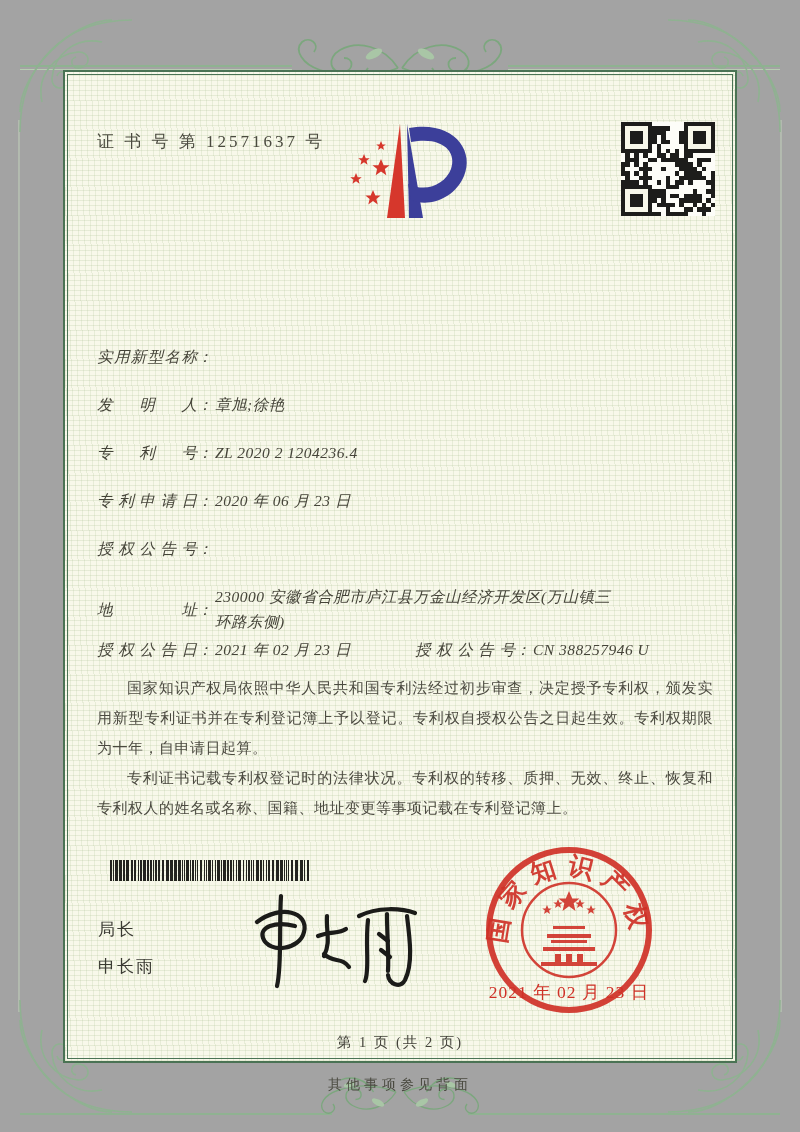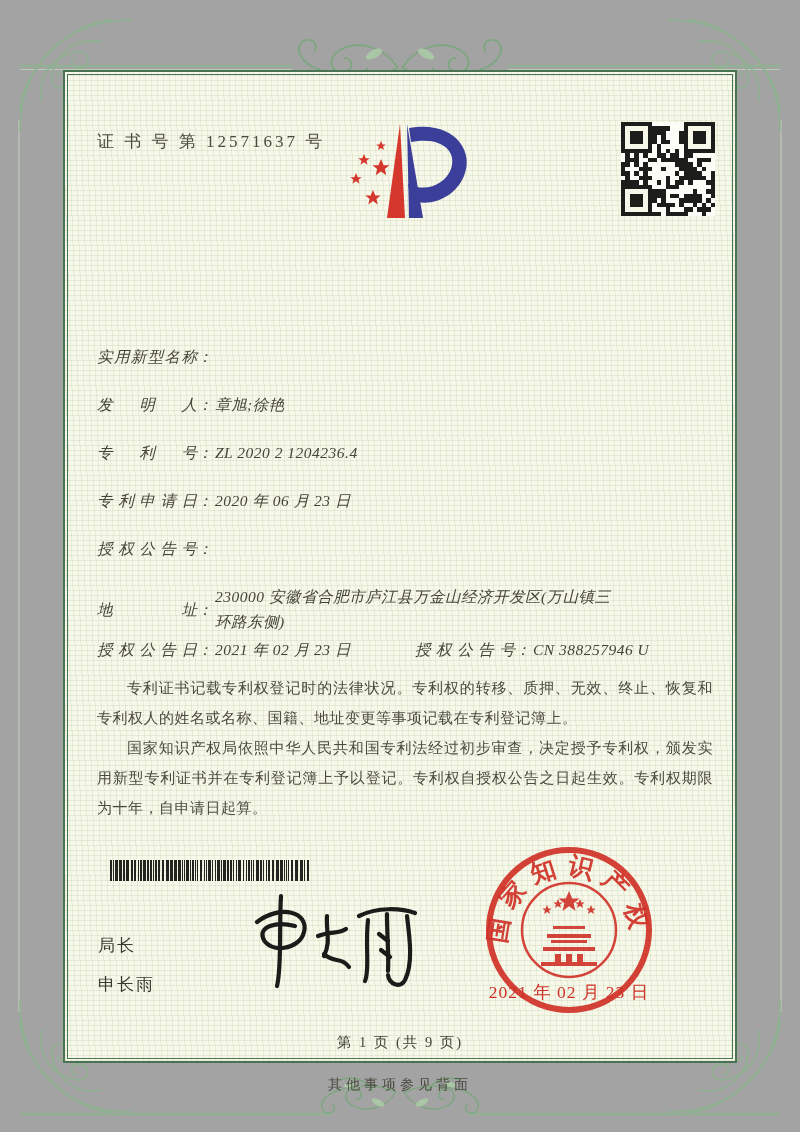--- a/index.html
+++ b/index.html
@@ -47,21 +47,21 @@
   .paras { position:absolute; left:32px; top:601px; width:616px;
            font-size:15px; line-height:30px; color:#4b4a40; letter-spacing:.5px; }
   .paras p { text-indent:2em; text-align:justify; }
   
   .barcode { position:absolute; left:45px; top:788px; width:204px; height:21px;
              font-size:0; white-space:nowrap; overflow:hidden; }
   .barcode i { display:inline-block; height:100%; background:#23231f; }
   .director { position:absolute; left:33px; top:846px;
               font-family:"Liberation Sans","DejaVu Sans",sans-serif;
               font-size:17px; color:#3a3a33; letter-spacing:2px; }
-  .director div { margin-bottom:14px;margin-top:16px; }
+  .director div { margin-bottom:14px; }
   .signature { position:absolute; left:158px; top:812px; width:195px; height:112px; }
   .seal { position:absolute; left:418px; top:772px; width:172px; height:172px; }
   .seal-date { position:absolute; left:404px; top:908px; width:200px; text-align:center;
                color:#cf3127; font-size:17.5px; letter-spacing:1px; }
   .page-info { position:absolute; left:0; top:961px; width:100%; text-align:center;
                font-size:14.5px; color:#43423a; letter-spacing:2px; }
   .back-note { position:absolute; left:0; top:1076px; width:100%; text-align:center;
                font-size:14px; color:#4a4a40; letter-spacing:4px; }
 </style>
 </head>
@@ -323,22 +323,22 @@
           <span class="f-value">2021 年 02 月 23 日</span>
         <span class="pair2">
           <span class="f-label">授权公告号</span>
             <span class="f-colon">：</span>
             <span class="f-value">CN 388257946 U</span>
         </span>
       </div>
     </div>
 
     <div class="paras">
+      <p>国家知识产权局依照中华人民共和国专利法经过初步审查，决定授予专利权，颁发实用新型专利证书并在专利登记簿上予以登记。专利权自授权公告之日起生效。专利权期限为十年，自申请日起算。</p>
       <p>专利证书记载专利权登记时的法律状况。专利权的转移、质押、无效、终止、恢复和专利权人的姓名或名称、国籍、地址变更等事项记载在专利登记簿上。</p>
-      <p>国家知识产权局依照中华人民共和国专利法经过初步审查，决定授予专利权，颁发实用新型专利证书并在专利登记簿上予以登记。专利权自授权公告之日起生效。专利权期限为十年，自申请日起算。</p>
     </div>
 
     <div class="barcode"><i style="width:2px;margin-right:1px"></i><i style="width:1px;margin-right:1px"></i><i style="width:3px;margin-right:1px"></i><i style="width:3px;margin-right:1px"></i><i style="width:2px;margin-right:1px"></i><i style="width:3px;margin-right:2px"></i><i style="width:2px;margin-right:1px"></i><i style="width:2px;margin-right:2px"></i><i style="width:1px;margin-right:1px"></i><i style="width:2px;margin-right:1px"></i><i style="width:3px;margin-right:1px"></i><i style="width:2px;margin-right:1px"></i><i style="width:2px;margin-right:1px"></i><i style="width:1px;margin-right:1px"></i><i style="width:2px;margin-right:1px"></i><i style="width:2px;margin-right:2px"></i><i style="width:2px;margin-right:2px"></i><i style="width:3px;margin-right:1px"></i><i style="width:3px;margin-right:1px"></i><i style="width:3px;margin-right:1px"></i><i style="width:3px;margin-right:1px"></i><i style="width:1px;margin-right:1px"></i><i style="width:1px;margin-right:1px"></i><i style="width:3px;margin-right:1px"></i><i style="width:1px;margin-right:1px"></i><i style="width:2px;margin-right:1px"></i><i style="width:1px;margin-right:1px"></i><i style="width:1px;margin-right:2px"></i><i style="width:2px;margin-right:2px"></i><i style="width:1px;margin-right:1px"></i><i style="width:1px;margin-right:1px"></i><i style="width:3px;margin-right:1px"></i><i style="width:1px;margin-right:2px"></i><i style="width:1px;margin-right:1px"></i><i style="width:3px;margin-right:1px"></i><i style="width:1px;margin-right:1px"></i><i style="width:3px;margin-right:1px"></i><i style="width:2px;margin-right:1px"></i><i style="width:2px;margin-right:1px"></i><i style="width:1px;margin-right:2px"></i><i style="width:1px;margin-right:1px"></i><i style="width:3px;margin-right:2px"></i><i style="width:1px;margin-right:2px"></i><i style="width:1px;margin-right:1px"></i><i style="width:2px;margin-right:1px"></i><i style="width:1px;margin-right:1px"></i><i style="width:1px;margin-right:2px"></i><i style="width:3px;margin-right:1px"></i><i style="width:2px;margin-right:1px"></i><i style="width:1px;margin-right:2px"></i><i style="width:1px;margin-right:1px"></i><i style="width:2px;margin-right:2px"></i><i style="width:2px;margin-right:2px"></i><i style="width:3px;margin-right:1px"></i><i style="width:3px;margin-right:1px"></i><i style="width:1px;margin-right:1px"></i><i style="width:1px;margin-right:1px"></i><i style="width:1px;margin-right:2px"></i><i style="width:2px;margin-right:2px"></i><i style="width:3px;margin-right:2px"></i><i style="width:3px;margin-right:1px"></i><i style="width:1px;margin-right:2px"></i><i style="width:2px;margin-right:1px"></i></div>
 
     <div class="director">
       <div>局长</div>
       <div>申长雨</div>
     </div>
 
     <svg class="signature" viewBox="0 0 195 112">
@@ -380,17 +380,17 @@
           <rect x="94" y="110" width="6" height="8"></rect>
           <rect x="58" y="118" width="56" height="4"></rect>
         </g>
       </g>
       <text fill="#cf3127" font-size="25" font-weight="bold" letter-spacing="9" font-family="Liberation Serif, serif" opacity=".92">
         <textPath href="#sealArc" startOffset="4">国家知识产权局</textPath>
       </text>
     </svg>
     <div class="seal-date">2021 年 02 月 23 日</div>
 
-    <div class="page-info">第 1 页 (共 9 页)</div>
+    <div class="page-info">第 1 页 (共 2 页)</div>
   </div>
 
   <div class="back-note">其他事项参见背面</div>
 </div>
 
 </body></html>

